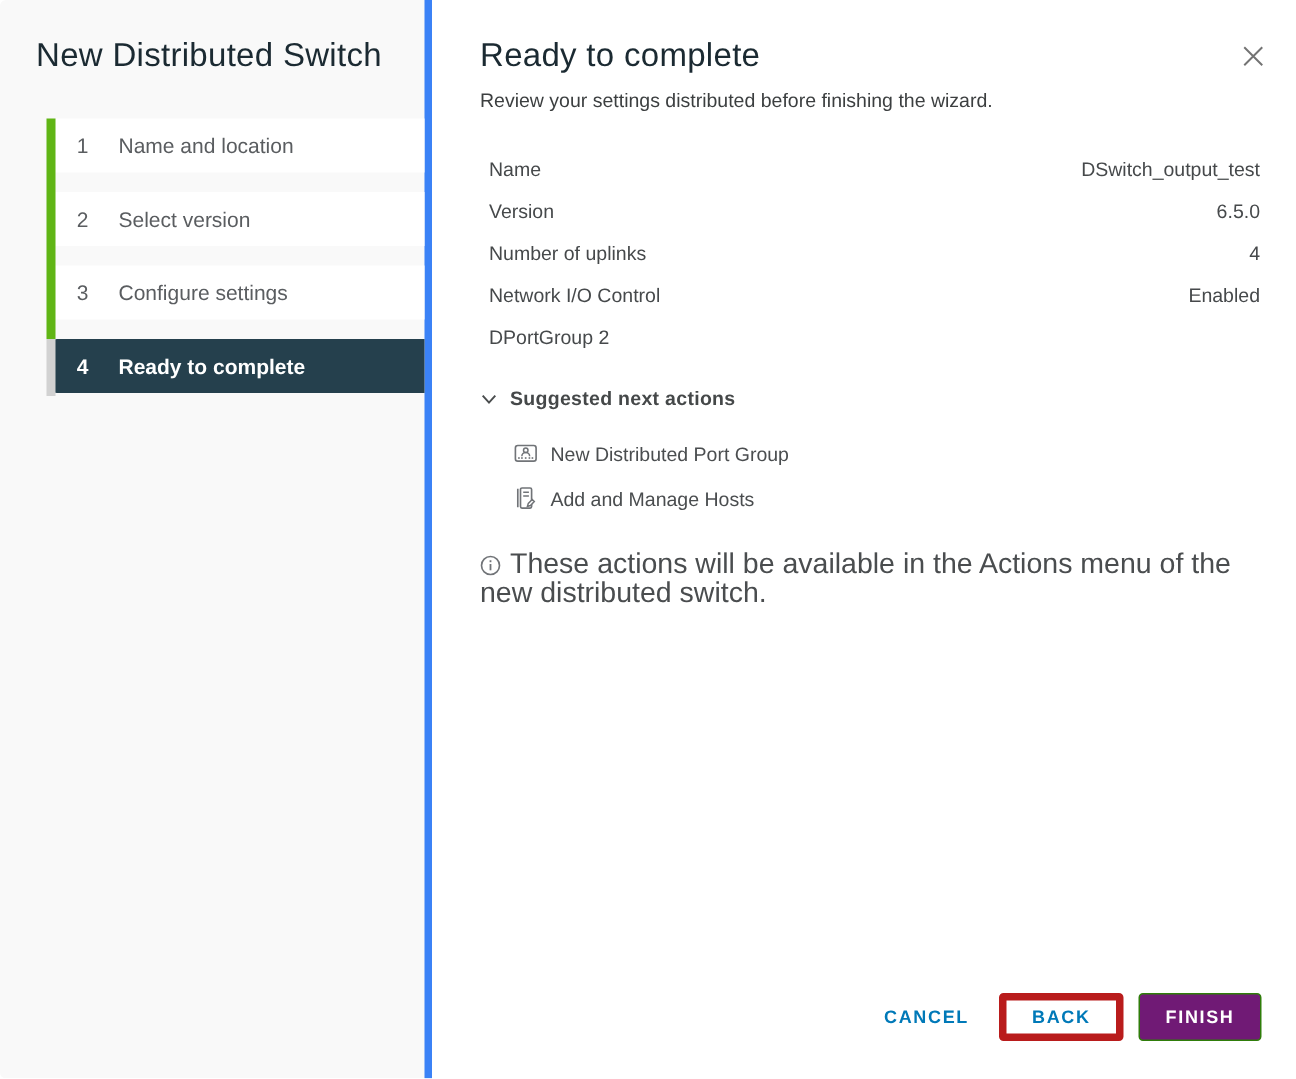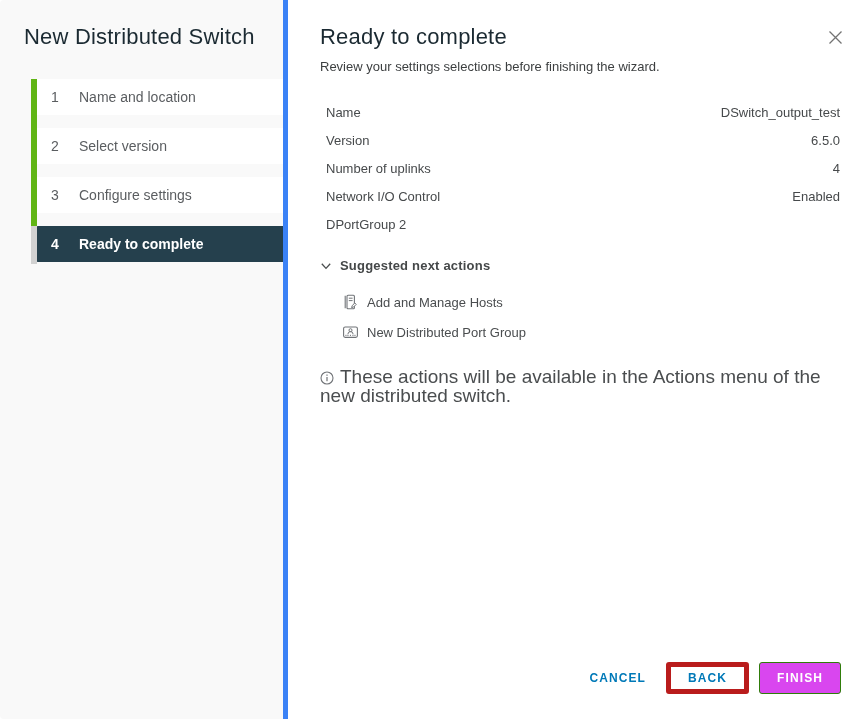--- a/index.html
+++ b/index.html
@@ -39,21 +39,21 @@
   .action-item .albl{font-size:13px;color:#4a4d4f;}
 
   .note{margin-top:21px;max-width:516px;font-size:19px;line-height:17px;color:#4a4d4f;}
   .note .iicon{display:inline-block;vertical-align:-2px;margin-right:6px;}
 
   
   .footer{position:absolute;right:23px;bottom:25px;display:flex;align-items:center;}
   .btn{height:32px;box-sizing:border-box;border-radius:3px;font-family:"Liberation Sans",sans-serif;font-size:12px;font-weight:700;letter-spacing:1.1px;cursor:pointer;display:flex;align-items:center;justify-content:center;}
   .btn-link{background:none;border:none;color:#0079b8;padding:0 10px;margin-right:10px;}
   .btn-outline{background:#fff;border:5px solid #b91c1c;color:#0079b8;padding:0 17px;margin-right:10px;min-width:74px;}
-  .btn-primary{background:#d946ef;border:1px solid #2f7d0a;color:#fff;padding:0 17px;min-width:76px;}
+  .btn-primary{background:#701a75;border:1px solid #2f7d0a;color:#fff;padding:0 17px;min-width:76px;}
 </style>
 </head>
 <body>
 
 <div class="dialog">
 
   <div class="sidebar">
     <div class="wizard-title">New Distributed Switch</div>
     <div class="steps">
       <div class="bar bar-done"></div>
@@ -81,21 +81,21 @@
   <div class="panel">
     <button class="close-btn" aria-label="Close">
       <span style="display:flex">
         <svg width="15" height="15" viewBox="0 0 15 15">
             <path d="M1.5 1.5 L13.5 13.5 M13.5 1.5 L1.5 13.5" stroke="#737373" stroke-width="1.3" fill="none"></path>
           </svg>
       </span>
     </button>
 
     <div class="panel-title">Ready to complete</div>
-    <div class="panel-subtitle">Review your settings selections before finishing the wizard.</div>
+    <div class="panel-subtitle">Review your settings distributed before finishing the wizard.</div>
 
     <div class="summary">
       <div class="summary-row">
         <span class="k">Name</span>
         <span class="v">DSwitch_output_test</span>
       </div>
       <div class="summary-row">
         <span class="k">Version</span>
         <span class="v">6.5.0</span>
       </div>
@@ -118,44 +118,44 @@
             <polyline points="1.8,3.8 6,8.4 10.2,3.8" fill="none" stroke="#4a4d4e" stroke-width="1.3"></polyline>
           </svg>
       </span>
       <span class="txt">Suggested next actions</span>
     </div>
 
     <div class="actions">
       <div class="action-item">
         <span class="aicon">
           <svg width="17" height="16" viewBox="0 0 17 16">
-            <path d="M3.2 1.8 v12.4" stroke="#717478" stroke-width="1.1" fill="none"></path>
-            <rect x="5" y="1.3" width="7.4" height="13.4" rx="1" fill="none" stroke="#717478" stroke-width="1.1"></rect>
-            <path d="M6.8 4.2 h3.8 M6.8 6.6 h3.8" stroke="#717478" stroke-width="1" fill="none"></path>
-            <path d="M9.6 13.6 l0.6 -2 l2.6 -2.6 l1.4 1.4 l-2.6 2.6 z" fill="#fff" stroke="#717478" stroke-width="1"></path>
-          </svg>
-        </span>
-        <span class="albl">Add and Manage Hosts</span>
-      </div>
-      <div class="action-item">
-        <span class="aicon">
-          <svg width="17" height="16" viewBox="0 0 17 16">
             <rect x="1.6" y="3" width="13.8" height="10.4" rx="1.6" fill="none" stroke="#717478" stroke-width="1.1"></rect>
             <circle cx="8.5" cy="6.2" r="1.5" fill="none" stroke="#717478" stroke-width="1"></circle>
             <path d="M5.9 10.2 a2.6 2.6 0 0 1 5.2 0" fill="none" stroke="#717478" stroke-width="1"></path>
             <g fill="#717478">
               <rect x="3.4" y="10.8" width="1.1" height="1.1"></rect>
               <rect x="5.4" y="10.8" width="1.1" height="1.1"></rect>
               <rect x="7.9" y="10.8" width="1.1" height="1.1"></rect>
               <rect x="10.4" y="10.8" width="1.1" height="1.1"></rect>
               <rect x="12.4" y="10.8" width="1.1" height="1.1"></rect>
             </g>
           </svg>
         </span>
         <span class="albl">New Distributed Port Group</span>
+      </div>
+      <div class="action-item">
+        <span class="aicon">
+          <svg width="17" height="16" viewBox="0 0 17 16">
+            <path d="M3.2 1.8 v12.4" stroke="#717478" stroke-width="1.1" fill="none"></path>
+            <rect x="5" y="1.3" width="7.4" height="13.4" rx="1" fill="none" stroke="#717478" stroke-width="1.1"></rect>
+            <path d="M6.8 4.2 h3.8 M6.8 6.6 h3.8" stroke="#717478" stroke-width="1" fill="none"></path>
+            <path d="M9.6 13.6 l0.6 -2 l2.6 -2.6 l1.4 1.4 l-2.6 2.6 z" fill="#fff" stroke="#717478" stroke-width="1"></path>
+          </svg>
+        </span>
+        <span class="albl">Add and Manage Hosts</span>
       </div>
     </div>
 
     <div class="note">
       <span class="iicon">
         <svg width="14" height="14" viewBox="0 0 14 14">
           <circle cx="7" cy="7" r="6" fill="none" stroke="#717478" stroke-width="1.1"></circle>
           <rect x="6.4" y="6" width="1.2" height="4.2" fill="#717478"></rect>
           <rect x="6.4" y="3.5" width="1.2" height="1.3" fill="#717478"></rect>
         </svg>

